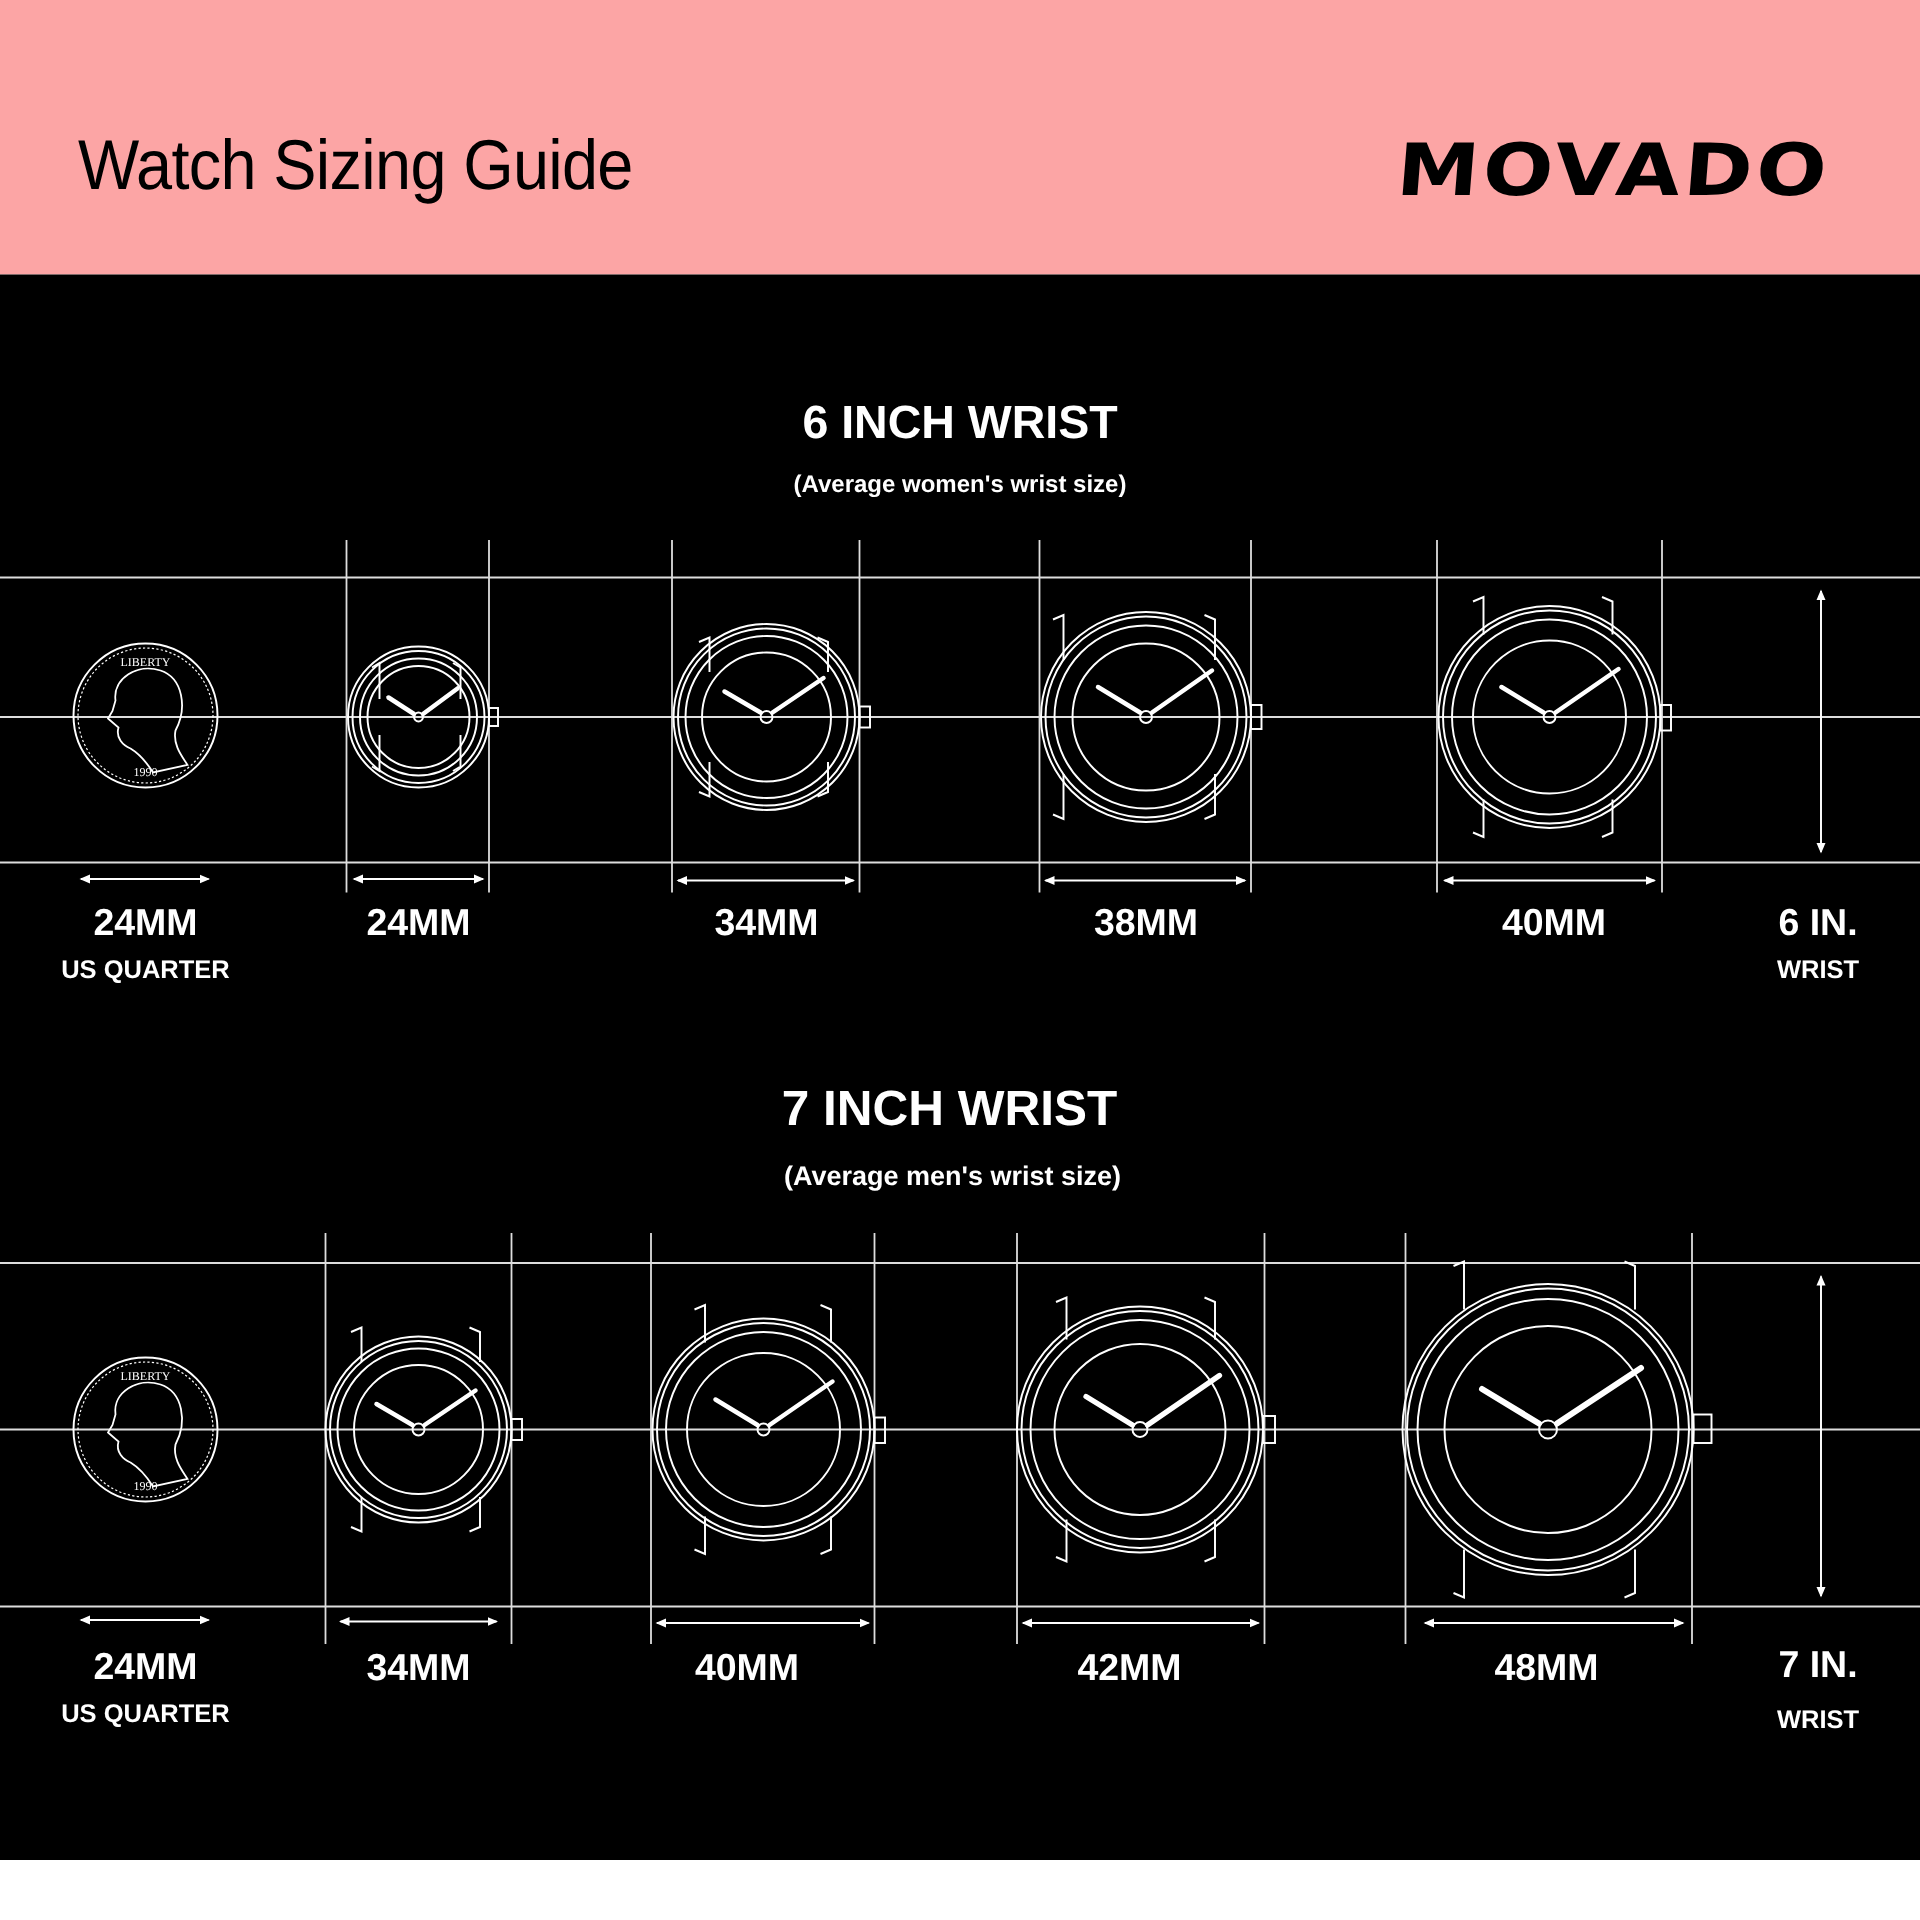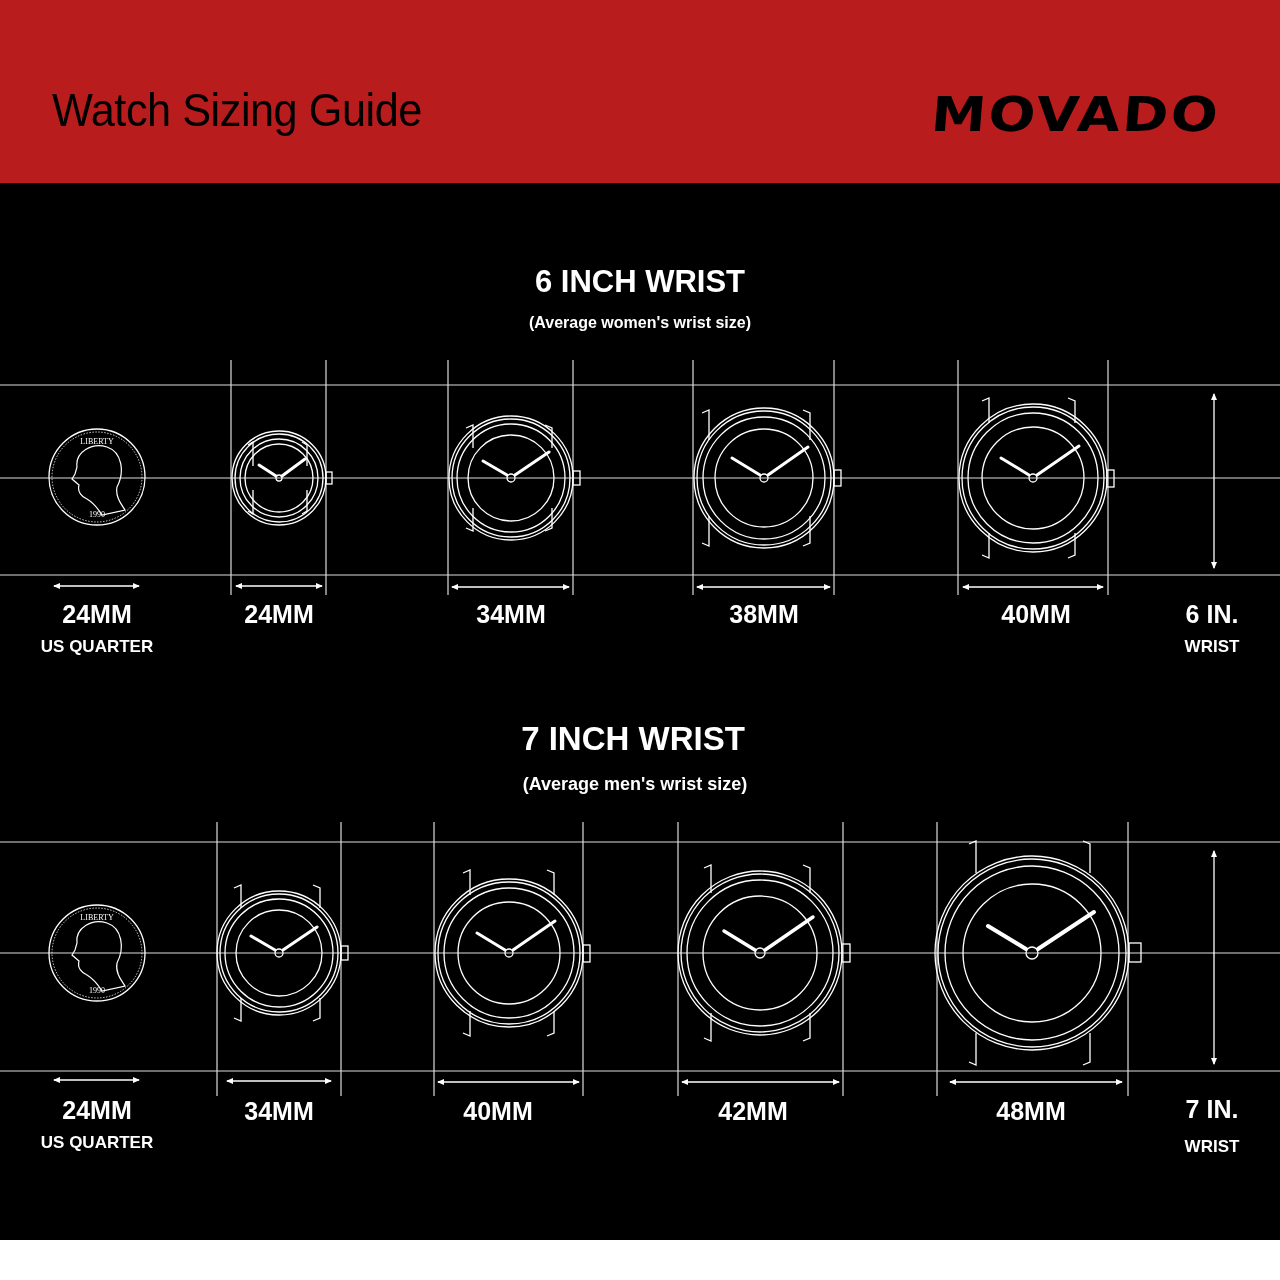--- a/index.html
+++ b/index.html
@@ -1,17 +1,17 @@
 <!DOCTYPE html>
 <html><head>
 <meta charset="utf-8">
 <style>
   html,body{margin:0;padding:0;}
   body{width:1280px;height:1280px;background:#fff;position:relative;overflow:hidden;font-family:"Liberation Sans","DejaVu Sans",sans-serif;}
-  .header{position:absolute;left:0;top:0;width:1280px;height:183px;background:#b91c1c;}
+  .header{position:absolute;left:0;top:0;width:1280px;height:183px;background:#fca5a5;}
   .title{position:absolute;left:52px;top:82px;font-size:47px;color:#000;font-family:"Liberation Sans",sans-serif;letter-spacing:-0.5px;font-weight:400;transform:scaleX(0.92);transform-origin:left center;}
   .logo{position:absolute;right:60px;top:86px;font-size:48px;font-weight:900;color:#000;letter-spacing:2px;font-family:"DejaVu Sans",sans-serif;transform:scaleX(1.15) skewX(-4deg);transform-origin:right center;}
   .panel{position:absolute;left:0;top:183px;width:1280px;height:1057px;background:#000;}
   .footer{position:absolute;left:0;top:1240px;width:1280px;height:40px;background:#fff;}
   svg{position:absolute;left:0;top:0;}
   .stext{fill:#fff;font-family:"Liberation Sans",sans-serif;}
 </style>
 </head>
 <body>
 

